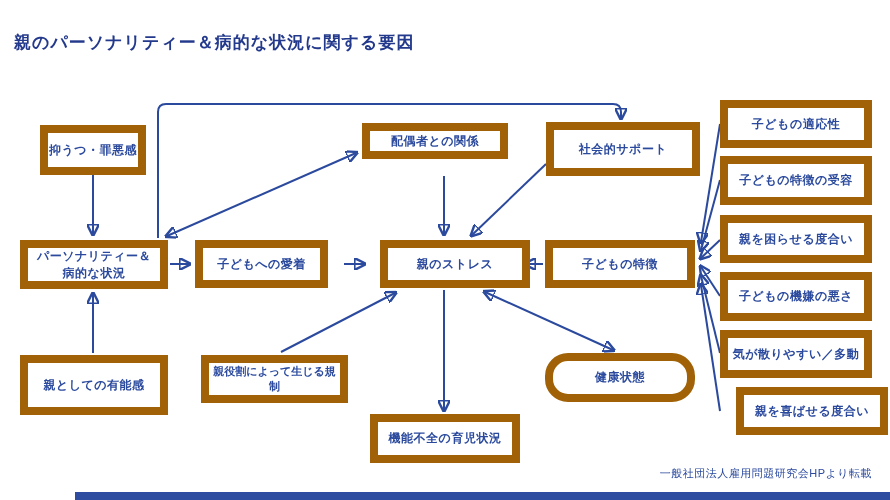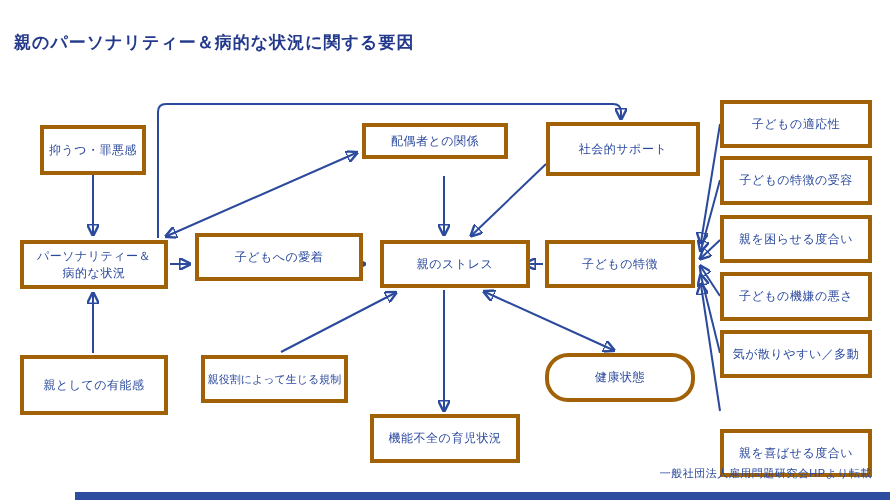--- a/index.html
+++ b/index.html
@@ -9,24 +9,24 @@
     font-family:"Liberation Sans","DejaVu Sans",sans-serif;
   }
   .title{
     position:absolute;left:14px;top:31px;
     font-size:17px;font-weight:bold;color:#23398c;letter-spacing:1px;
   }
   svg.arrows{position:absolute;left:0;top:0;z-index:1;}
   svg.arrows path{stroke:#2b4a9e;stroke-width:2;fill:none;}
   .node{
     position:absolute;z-index:2;box-sizing:border-box;
-    background:#ffffff;border:4px solid #a16207;
+    background:#ffffff;border:8px solid #a16207;
     display:flex;align-items:center;justify-content:center;
     color:#2b4a9e;font-size:12px;letter-spacing:0.5px;
-    text-align:center;white-space:pre-line;line-height:1.35;
+    text-align:center;white-space:pre-line;line-height:1.35;font-weight:bold;
   }
   .node.small{font-size:11px;letter-spacing:0;margin-left:6px;}
   .credit{
     position:absolute;right:18px;top:466px;z-index:2;
     font-size:11px;color:#2b4a9e;letter-spacing:0.5px;
   }
   .footer-bar{
     position:absolute;left:75px;right:0;bottom:0;height:8px;z-index:2;
     background:#2e4da0;
   }
@@ -64,21 +64,21 @@
 
 <div class="node" style="left:40px;top:125px;width:106px;height:50px;">抑うつ・罪悪感</div>
 
 <div class="node" style="left:362px;top:123px;width:146px;height:36px;">配偶者との関係</div>
 
 <div class="node" style="left:546px;top:122px;width:154px;height:54px;">社会的サポート</div>
 
 <div class="node" style="left:20px;top:240px;width:148px;height:49px;">パーソナリティー＆
 病的な状況</div>
 
-<div class="node" style="left:195px;top:233px;width:168px;height:48px;">子どもへの愛着</div>
+<div class="node" style="left:195px;top:240px;width:133px;height:48px;">子どもへの愛着</div>
 
 <div class="node" style="left:380px;top:240px;width:150px;height:48px;">親のストレス</div>
 
 <div class="node" style="left:545px;top:240px;width:150px;height:48px;">子どもの特徴</div>
 
 <div class="node" style="left:20px;top:355px;width:148px;height:60px;">親としての有能感</div>
 
 <div class="node small" style="left:195px;top:355px;width:147px;height:48px;">親役割によって生じる規制</div>
 
 <div class="node" style="left:545px;top:353px;width:150px;height:49px;border-radius:23px;">健康状態</div>
@@ -88,17 +88,17 @@
 <div class="node" style="left:720px;top:100px;width:152px;height:48px;">子どもの適応性</div>
 
 <div class="node" style="left:720px;top:156px;width:152px;height:49px;">子どもの特徴の受容</div>
 
 <div class="node" style="left:720px;top:215px;width:152px;height:48px;">親を困らせる度合い</div>
 
 <div class="node" style="left:720px;top:272px;width:152px;height:49px;">子どもの機嫌の悪さ</div>
 
 <div class="node" style="left:720px;top:330px;width:152px;height:48px;">気が散りやすい／多動</div>
 
-<div class="node" style="left:720px;top:387px;width:152px;height:48px;margin-top:42px;">親を喜ばせる度合い</div>
+<div class="node" style="left:736px;top:387px;width:152px;height:48px;">親を喜ばせる度合い</div>
 
 <div class="credit">一般社団法人雇用問題研究会HPより転載</div>
 
 <div class="footer-bar"></div>
 
 </body></html>

